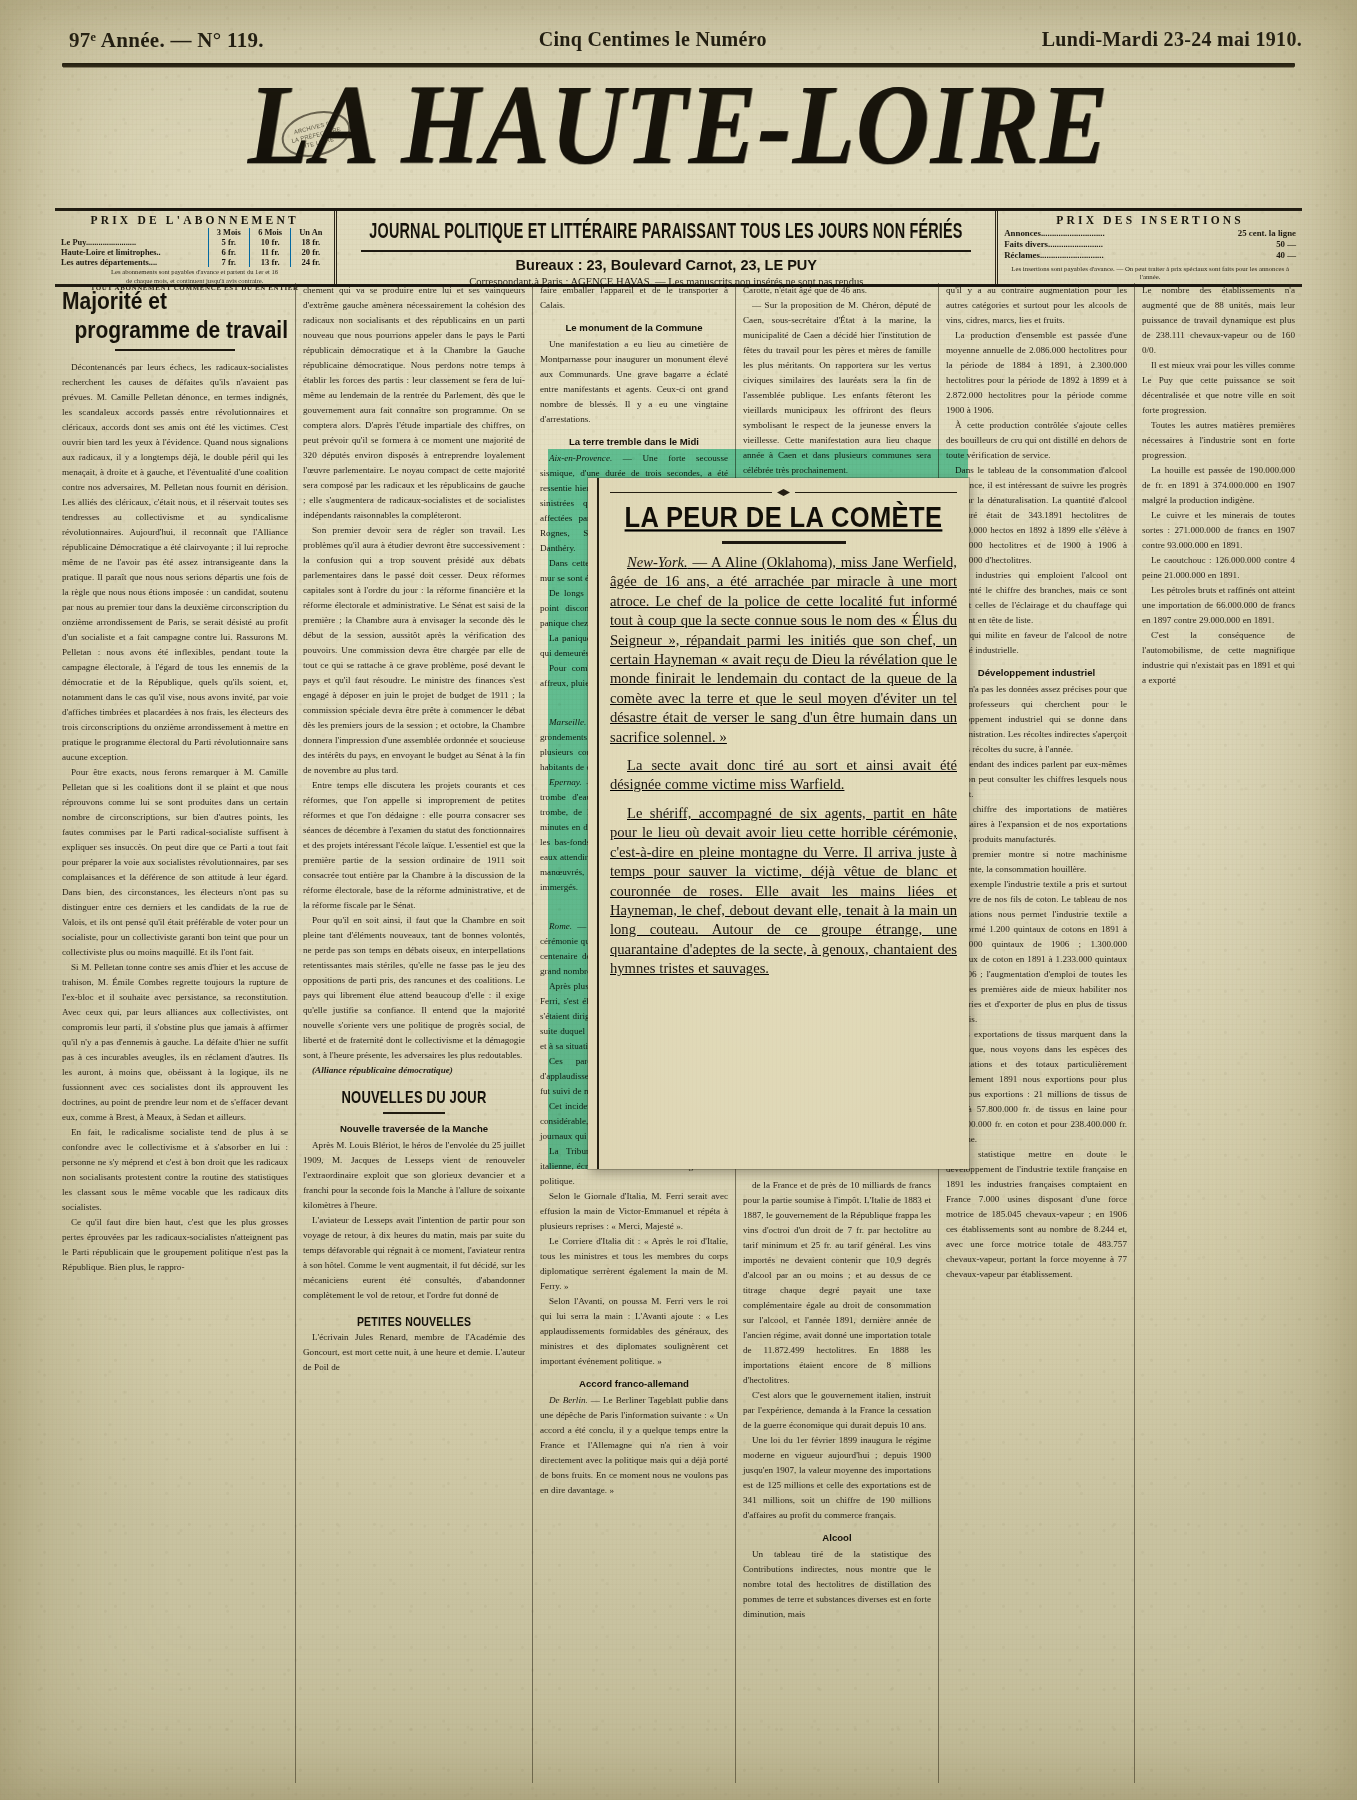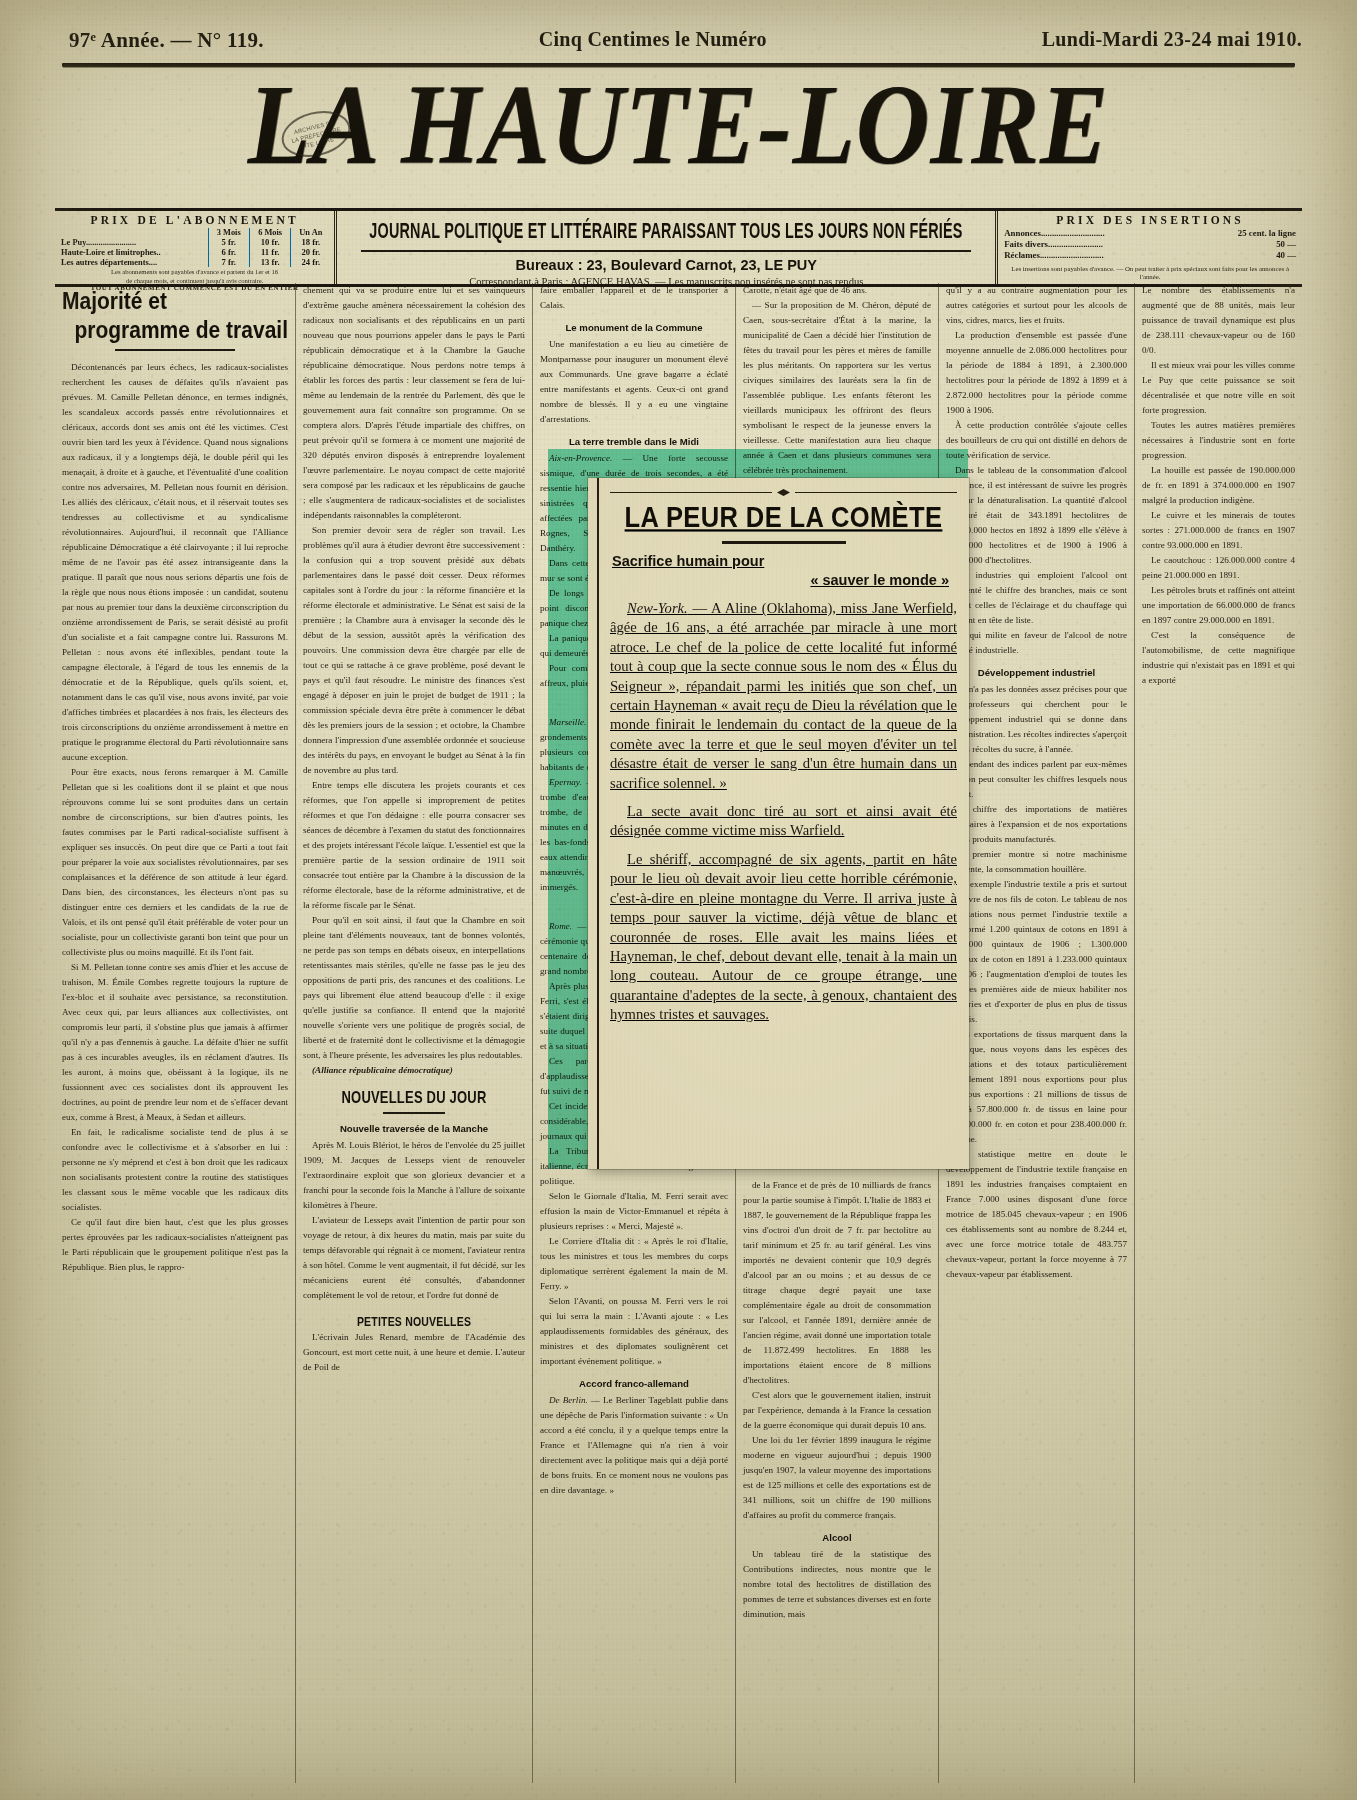--- a/index.html
+++ b/index.html
@@ -404,24 +404,20 @@
     <div class="tex"></div>
     <div class="leftbar"></div>
     <div class="inner">
       <div class="orn">
         <span class="ln"></span>
         <span class="dia"></span>
         <span class="ln"></span>
       </div>
       <div class="comet-h">LA PEUR DE LA COMÈTE</div>
       <div class="comet-rule"></div>
-      <div class="comet-sub">
-        <span>Sacrifice humain pour</span>
-        <span class="l2">« sauver le monde »</span>
-      </div>
       <p class="comet"><i>New-York.</i> — A Aline (Oklahoma), miss Jane Werfield, âgée de 16 ans, a été arrachée par miracle à une mort atroce. Le chef de la police de cette localité fut informé tout à coup que la secte connue sous le nom des « Élus du Seigneur », répandait parmi les initiés que son chef, un certain Hayneman « avait reçu de Dieu la révélation que le monde finirait le lendemain du contact de la queue de la comète avec la terre et que le seul moyen d'éviter un tel désastre était de verser le sang d'un être humain dans un sacrifice solennel. »</p>
       <p class="comet">La secte avait donc tiré au sort et ainsi avait été désignée comme victime miss Warfield.</p>
       <p class="comet">Le shériff, accompagné de six agents, partit en hâte pour le lieu où devait avoir lieu cette horrible cérémonie, c'est-à-dire en pleine montagne du Verre. Il arriva juste à temps pour sauver la victime, déjà vêtue de blanc et couronnée de roses. Elle avait les mains liées et Hayneman, le chef, debout devant elle, tenait à la main un long couteau. Autour de ce groupe étrange, une quarantaine d'adeptes de la secte, à genoux, chantaient des hymnes tristes et sauvages.</p>
     </div>
   </div>
 
 </div>
 
 <div id="vignette"></div>
 

